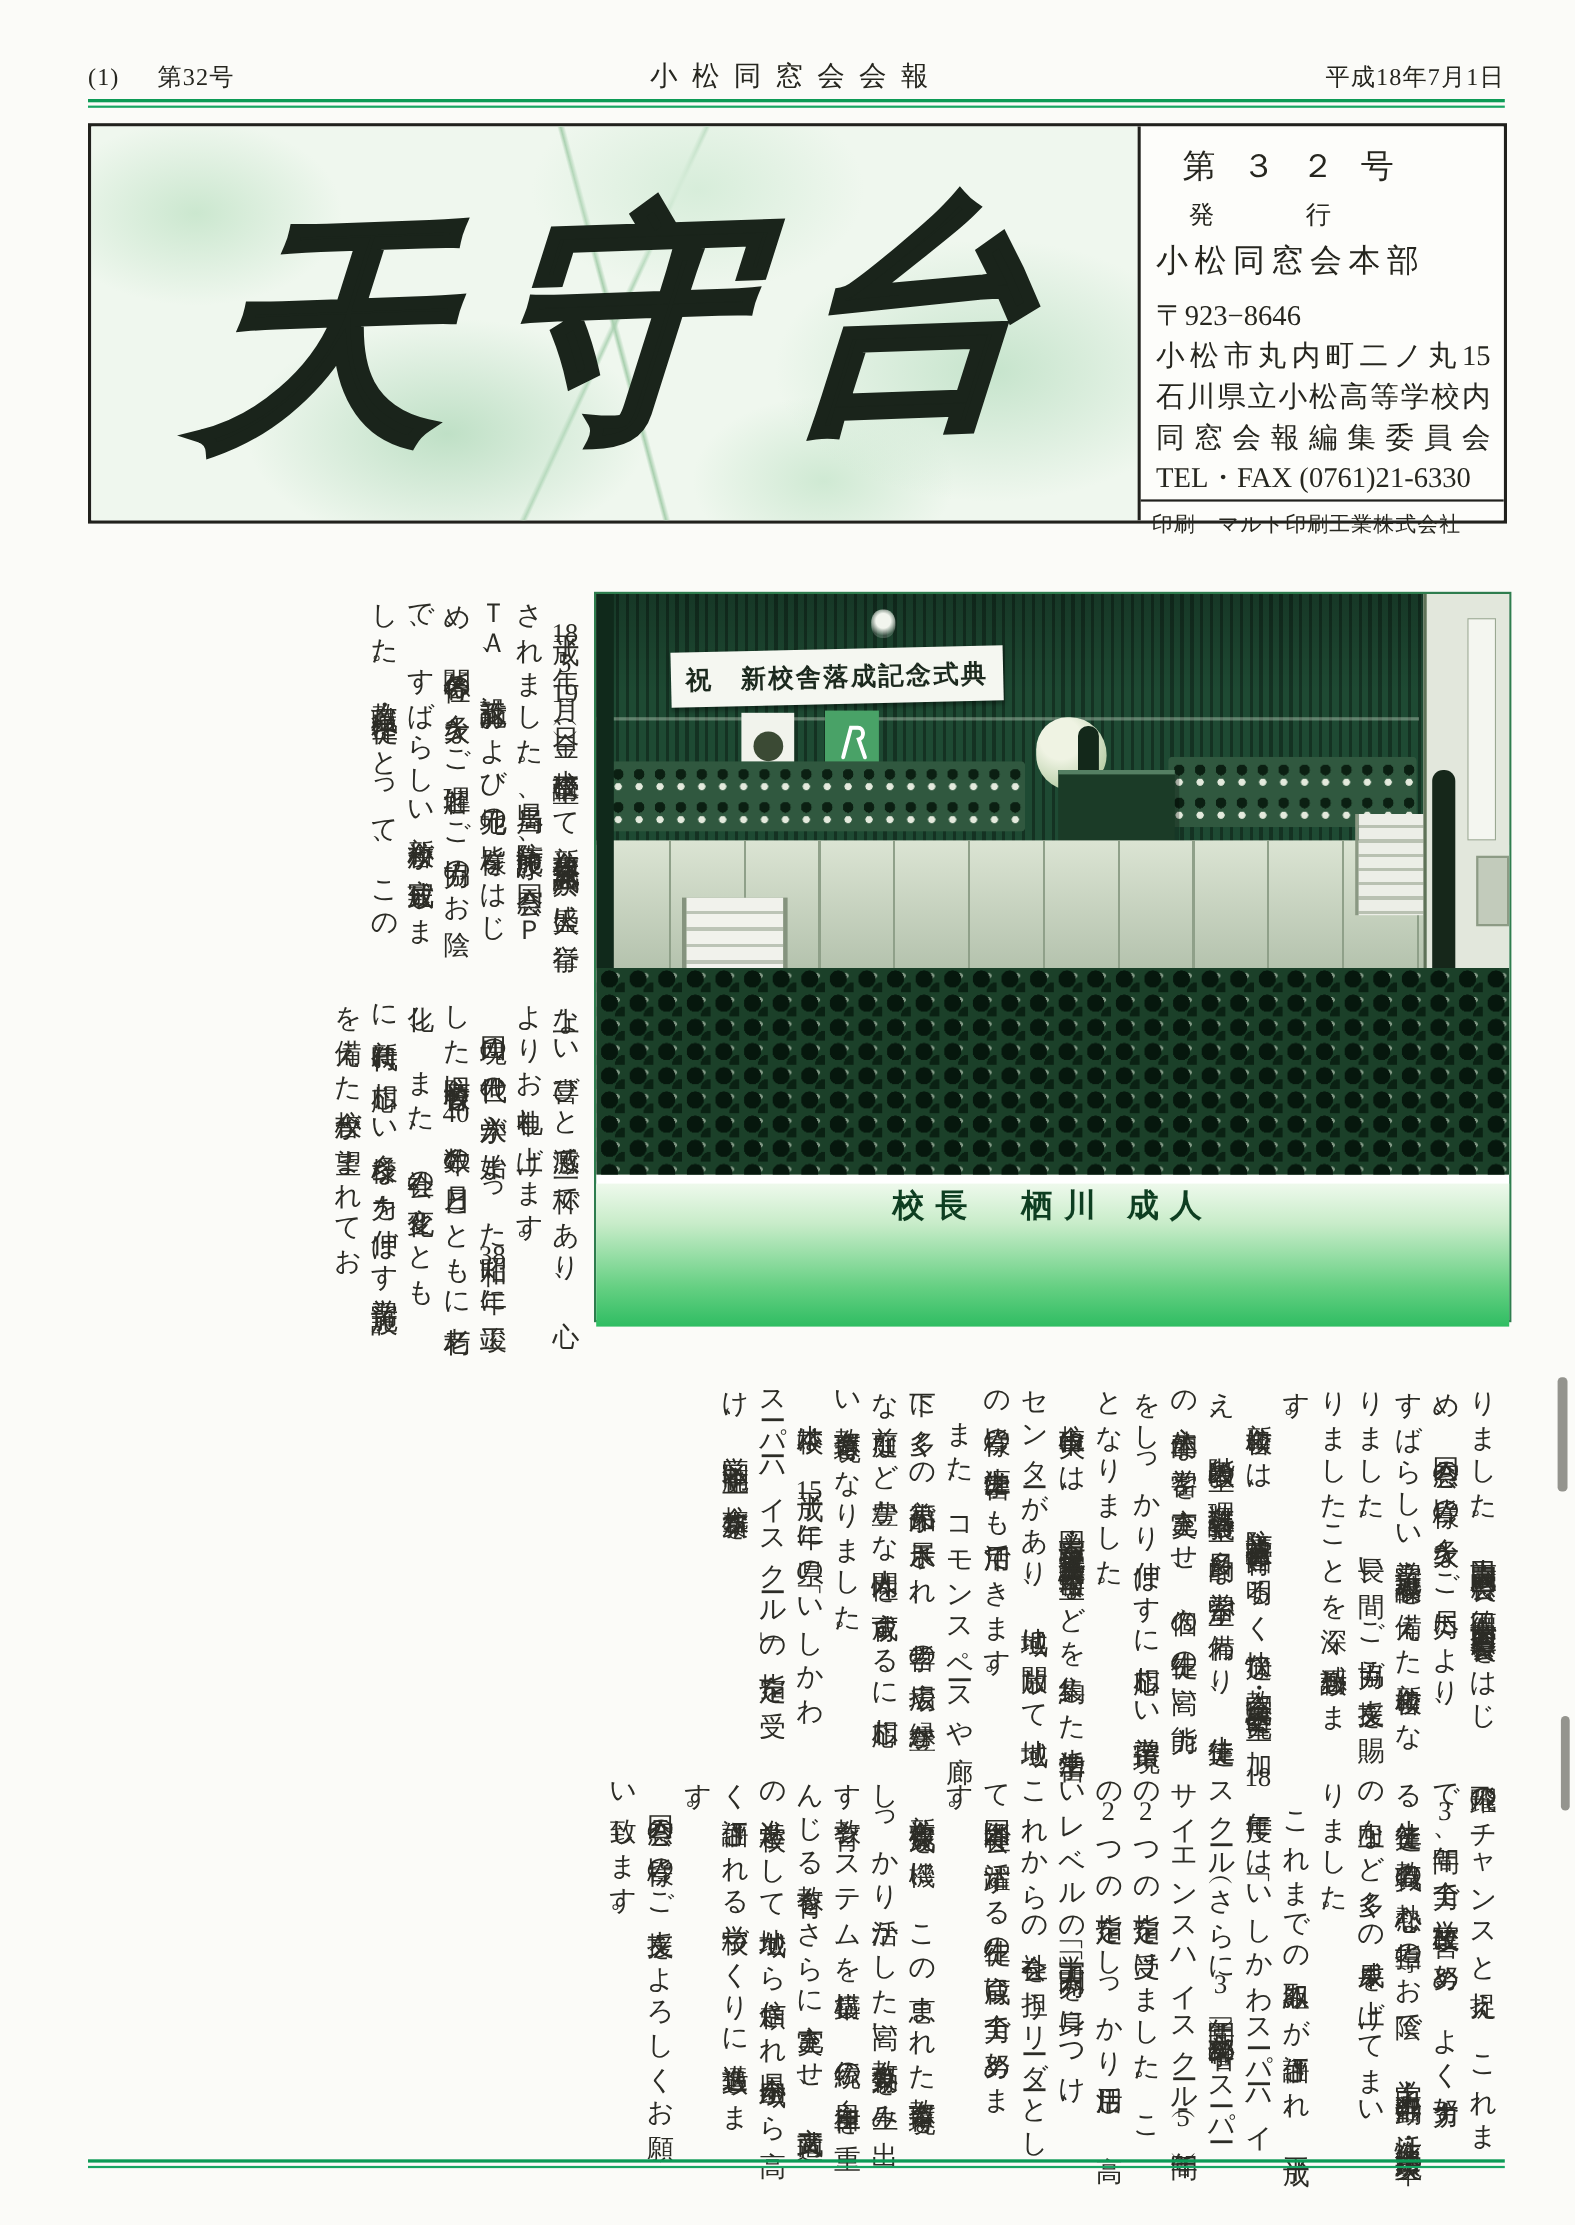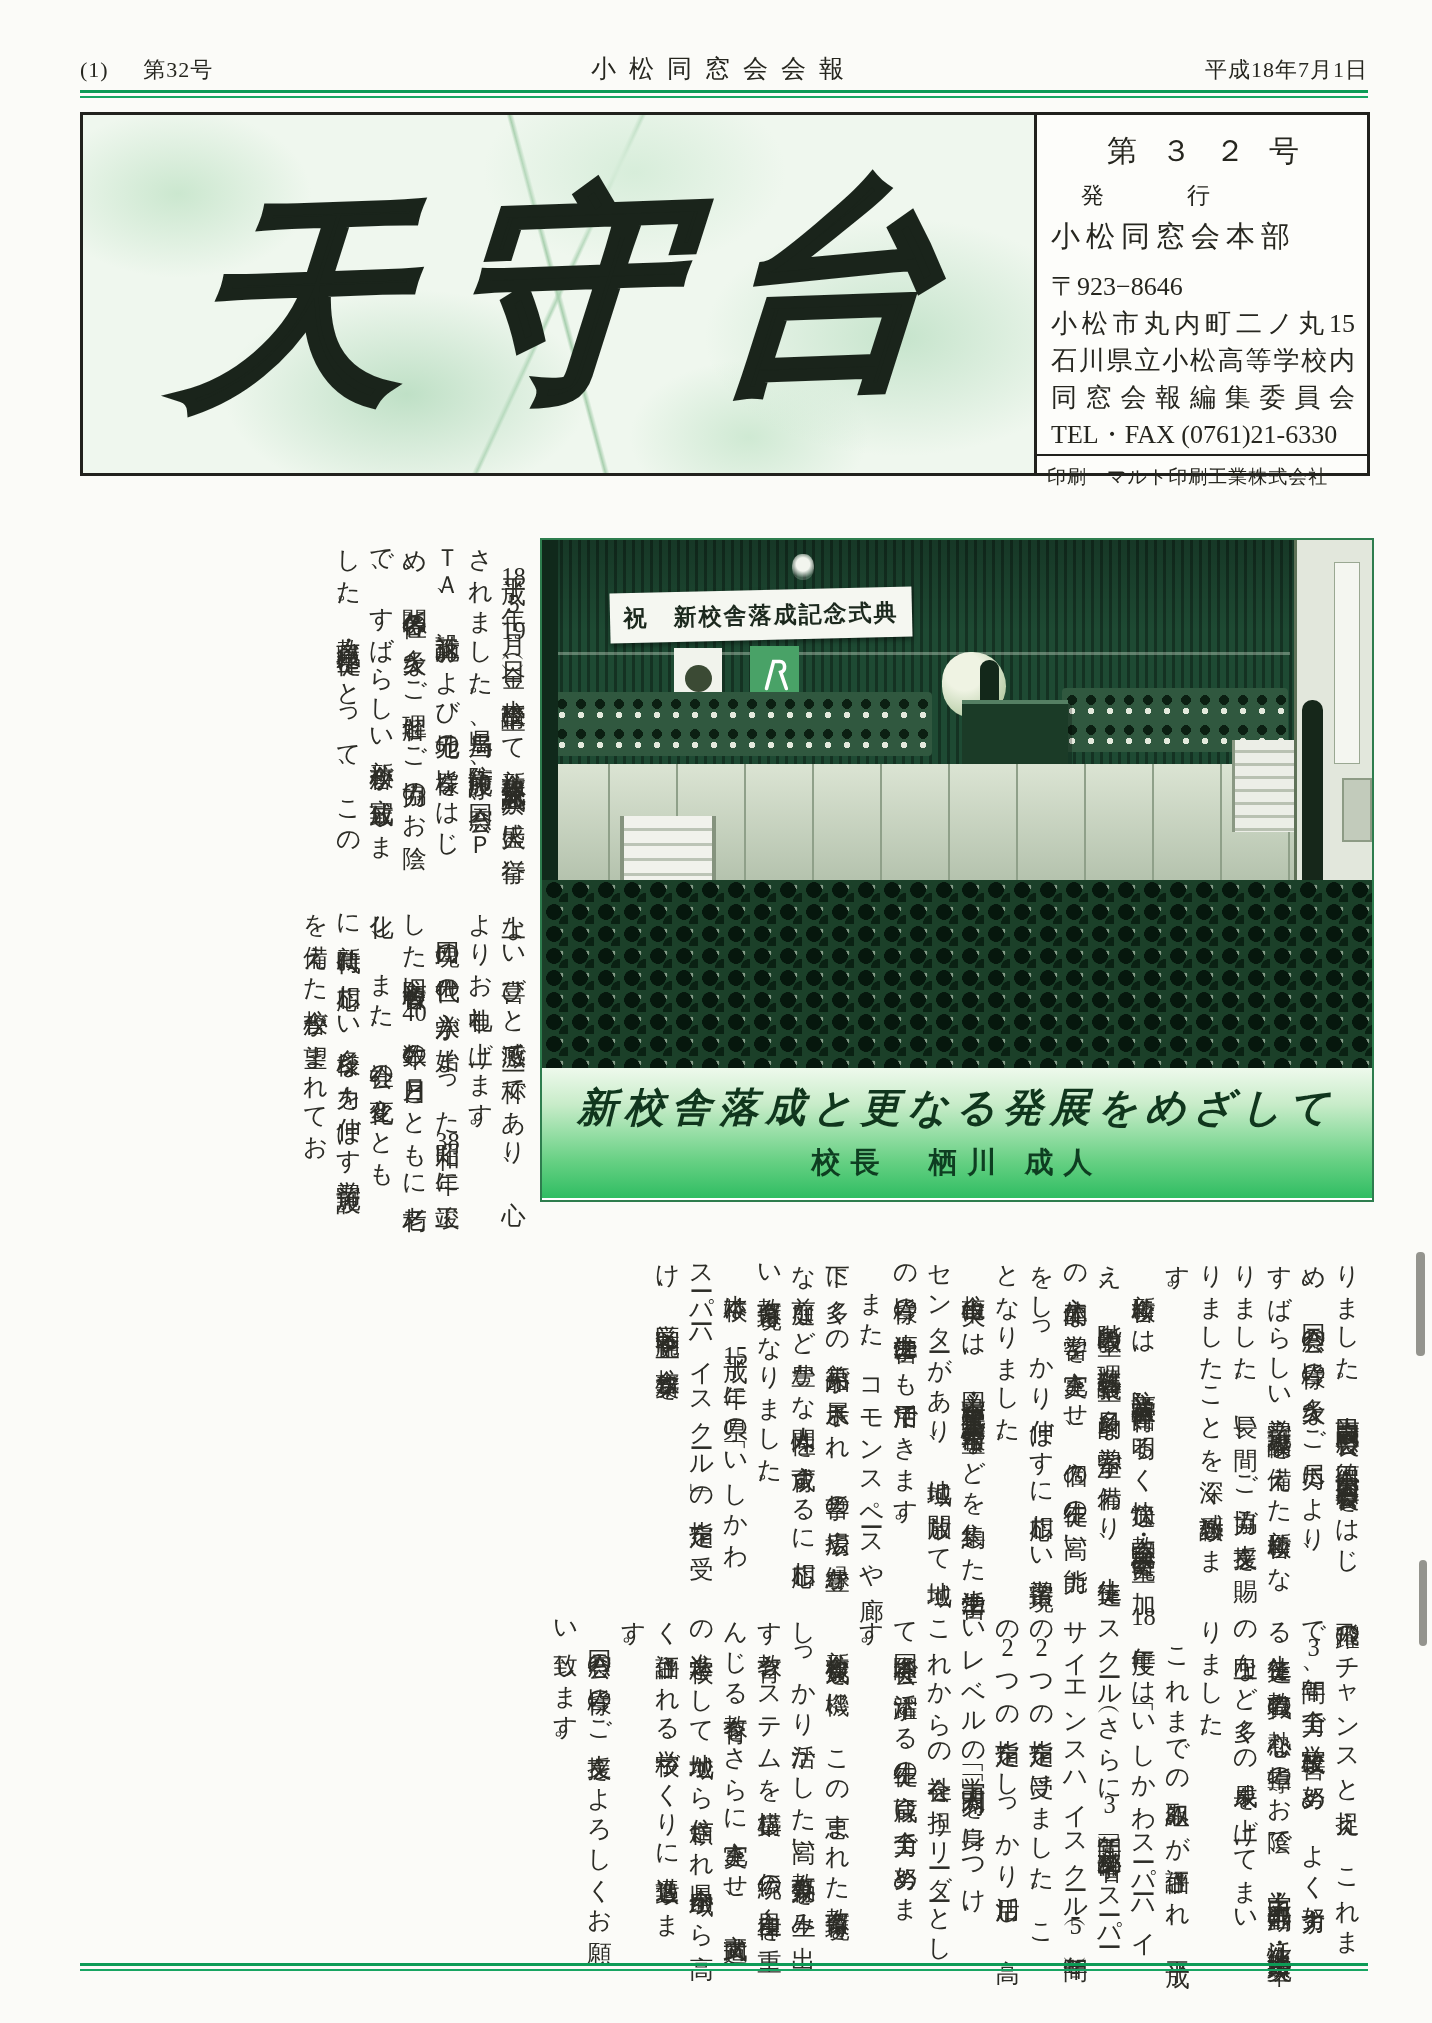--- a/index.html
+++ b/index.html
@@ -34,21 +34,21 @@
       linear-gradient(-65deg, rgba(255,255,255,0) 49.6%, #b3d6b9 49.9%, rgba(255,255,255,0) 50.3%);
   }
   .calli svg{position:absolute;inset:0;width:100%;height:100%;}
   .calli text{
     font-family:"Liberation Serif","DejaVu Serif",serif;
     font-weight:bold;font-style:italic;fill:#1a241b;stroke:#1a241b;stroke-width:5px;
   }
   .pub{width:330px;border-left:3px solid #21211d;background:#fdfdfa;
     display:flex;flex-direction:column;font-family:"Liberation Serif","DejaVu Serif",serif;}
   .pub-top{padding:16px 12px 0 14px;}
-  .pub-issue{font-size:30px;letter-spacing:24px;text-align:center;text-indent:24px;}
+  .pub-issue{font-size:30px;letter-spacing:24px;text-indent:24px;}
   .pub-hakko{font-size:23px;letter-spacing:30px;text-align:left;text-indent:30px;margin-top:8px;}
   .pub-name{font-size:29px;letter-spacing:6px;margin:6px 0 12px;}
   .pub-line{font-size:26px;line-height:1.42;}
   .pub-just{text-align:justify;text-align-last:justify;}
   .pub-printer{margin-top:auto;border-top:2px solid #21211d;font-size:19px;
     padding:8px 6px 9px 10px;letter-spacing:1px;}
   
   .vtext{
     position:absolute;writing-mode:vertical-rl;text-orientation:mixed;
     font-size:24.5px;line-height:33px;letter-spacing:2.5px;color:#2c2c26;
@@ -189,21 +189,20 @@
       <div class="steps"></div>
       <div class="steps-right"></div>
       <div class="right-wall"></div>
       <div class="wall-banner"></div>
       <div class="wall-window"></div>
       <div class="standing-person"></div>
       <div class="audience"></div>
       <div class="curtain-edge"></div>
     </div>
     <div class="band">
-      <div class="band-title">新校舎落成と更なる発展をめざして</div>
       <div class="band-author">校長　栖川 成人</div>
     </div>
   </div>
 
   <div class="vtext sec2">りました。吉田歳嗣同窓会長、徳田八十吉前同窓会会長をはじめ、同窓会の皆様の多大なご尽力により、すばらしい学習施設・設備を備えた新校舎になりました。長い間、ご協力ご支援を賜りましたことを深く感謝致します。<br>　新校舎には、防音講堂兼体育館、明るく快適な教室・実験室・研究室に加え、階段教室の理数科講義室や多目的な学習室が備わり、生徒達の主体的な学習を充実させ、個々の生徒の高い能力をしっかり伸ばすに相応しい学習環境となりました。<br>　校舎中央には、図書室・視聴覚室兼集会室・情報室などを集約した生活学習センターがあり、地域に開放して地域の皆様の生涯学習にも活用できます。<br>　また、コモンスペースや廊下に多くの美術品が展示され、哲学の広場や緑豊かな前庭など豊かな人間性を育成するに相応しい教育環境となりました。<br>　本校は、平成<span class="tcy">15</span>年に県の「いしかわスーパーハイスクール」の指定を受け、学区制廃止や校舎新築を</div>
 
   <div class="vtext sec3">飛躍のチャンスと捉え、これまで<span class="tcy">3</span>年間、全力で学校改善に努め、よく努力する生徒達と教職員の熱心な指導のお陰で、学力向上・部活動の活性化・進路実現率の向上など多くの成果を上げてまいりました。<br>　これまでの取組みが評価され、平成<span class="tcy">18</span>年度には「いしかわスーパーハイスクール（さらに<span class="tcy">3</span>年間）」「文部科学省のスーパーサイエンスハイスクール（<span class="tcy">5</span>年間）」の<span class="tcy">2</span>つの指定を受けました。この<span class="tcy">2</span>つの指定をしっかり活用し、高いレベルの「学力」「人間力」を身につけ、これからの社会を担うリーダーとして国際社会で活躍する生徒の育成に全力で努めます。<br>　新校舎完成を機に、この恵まれた教育環境をしっかり活かした高い教育効果を生み出す教育システムを構築し、伝統の自主自律を重んじる教育をさらに充実させ、文武両道の進学校として地域から信頼され県内全域から高く評価される学校づくりに邁進致します。<br>　同窓会の皆様のご支援をよろしくお願い致します。</div>
 
   <div class="rule rule-bottom"></div>
 

